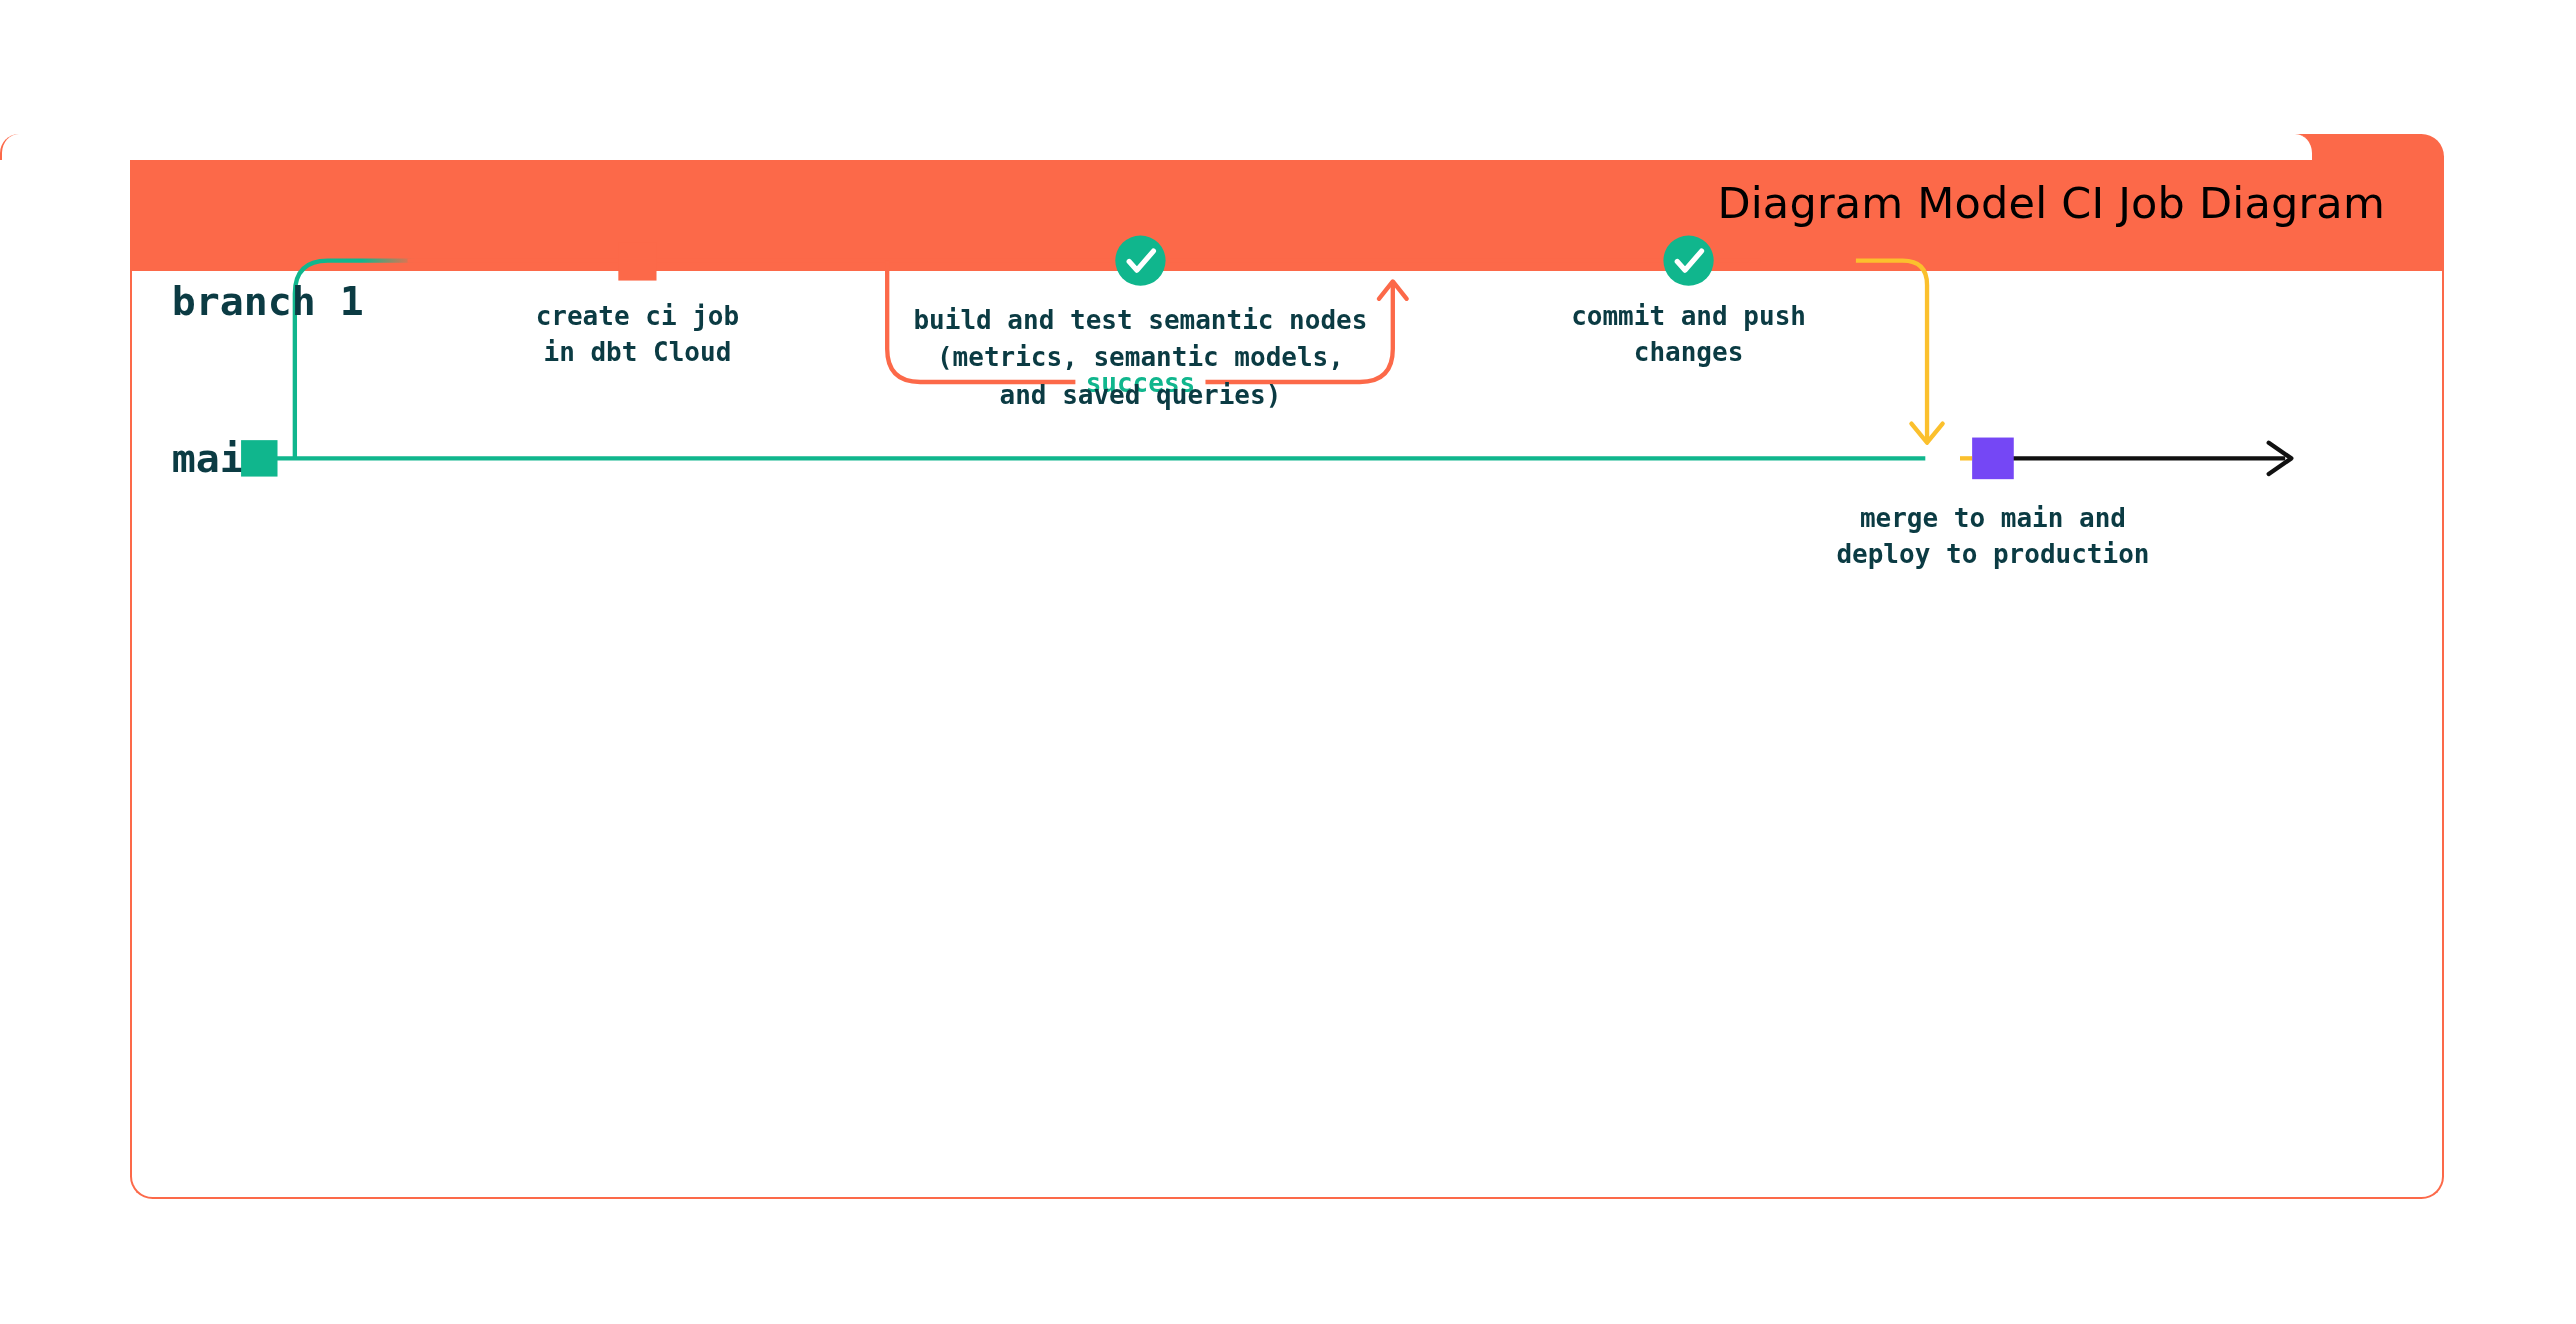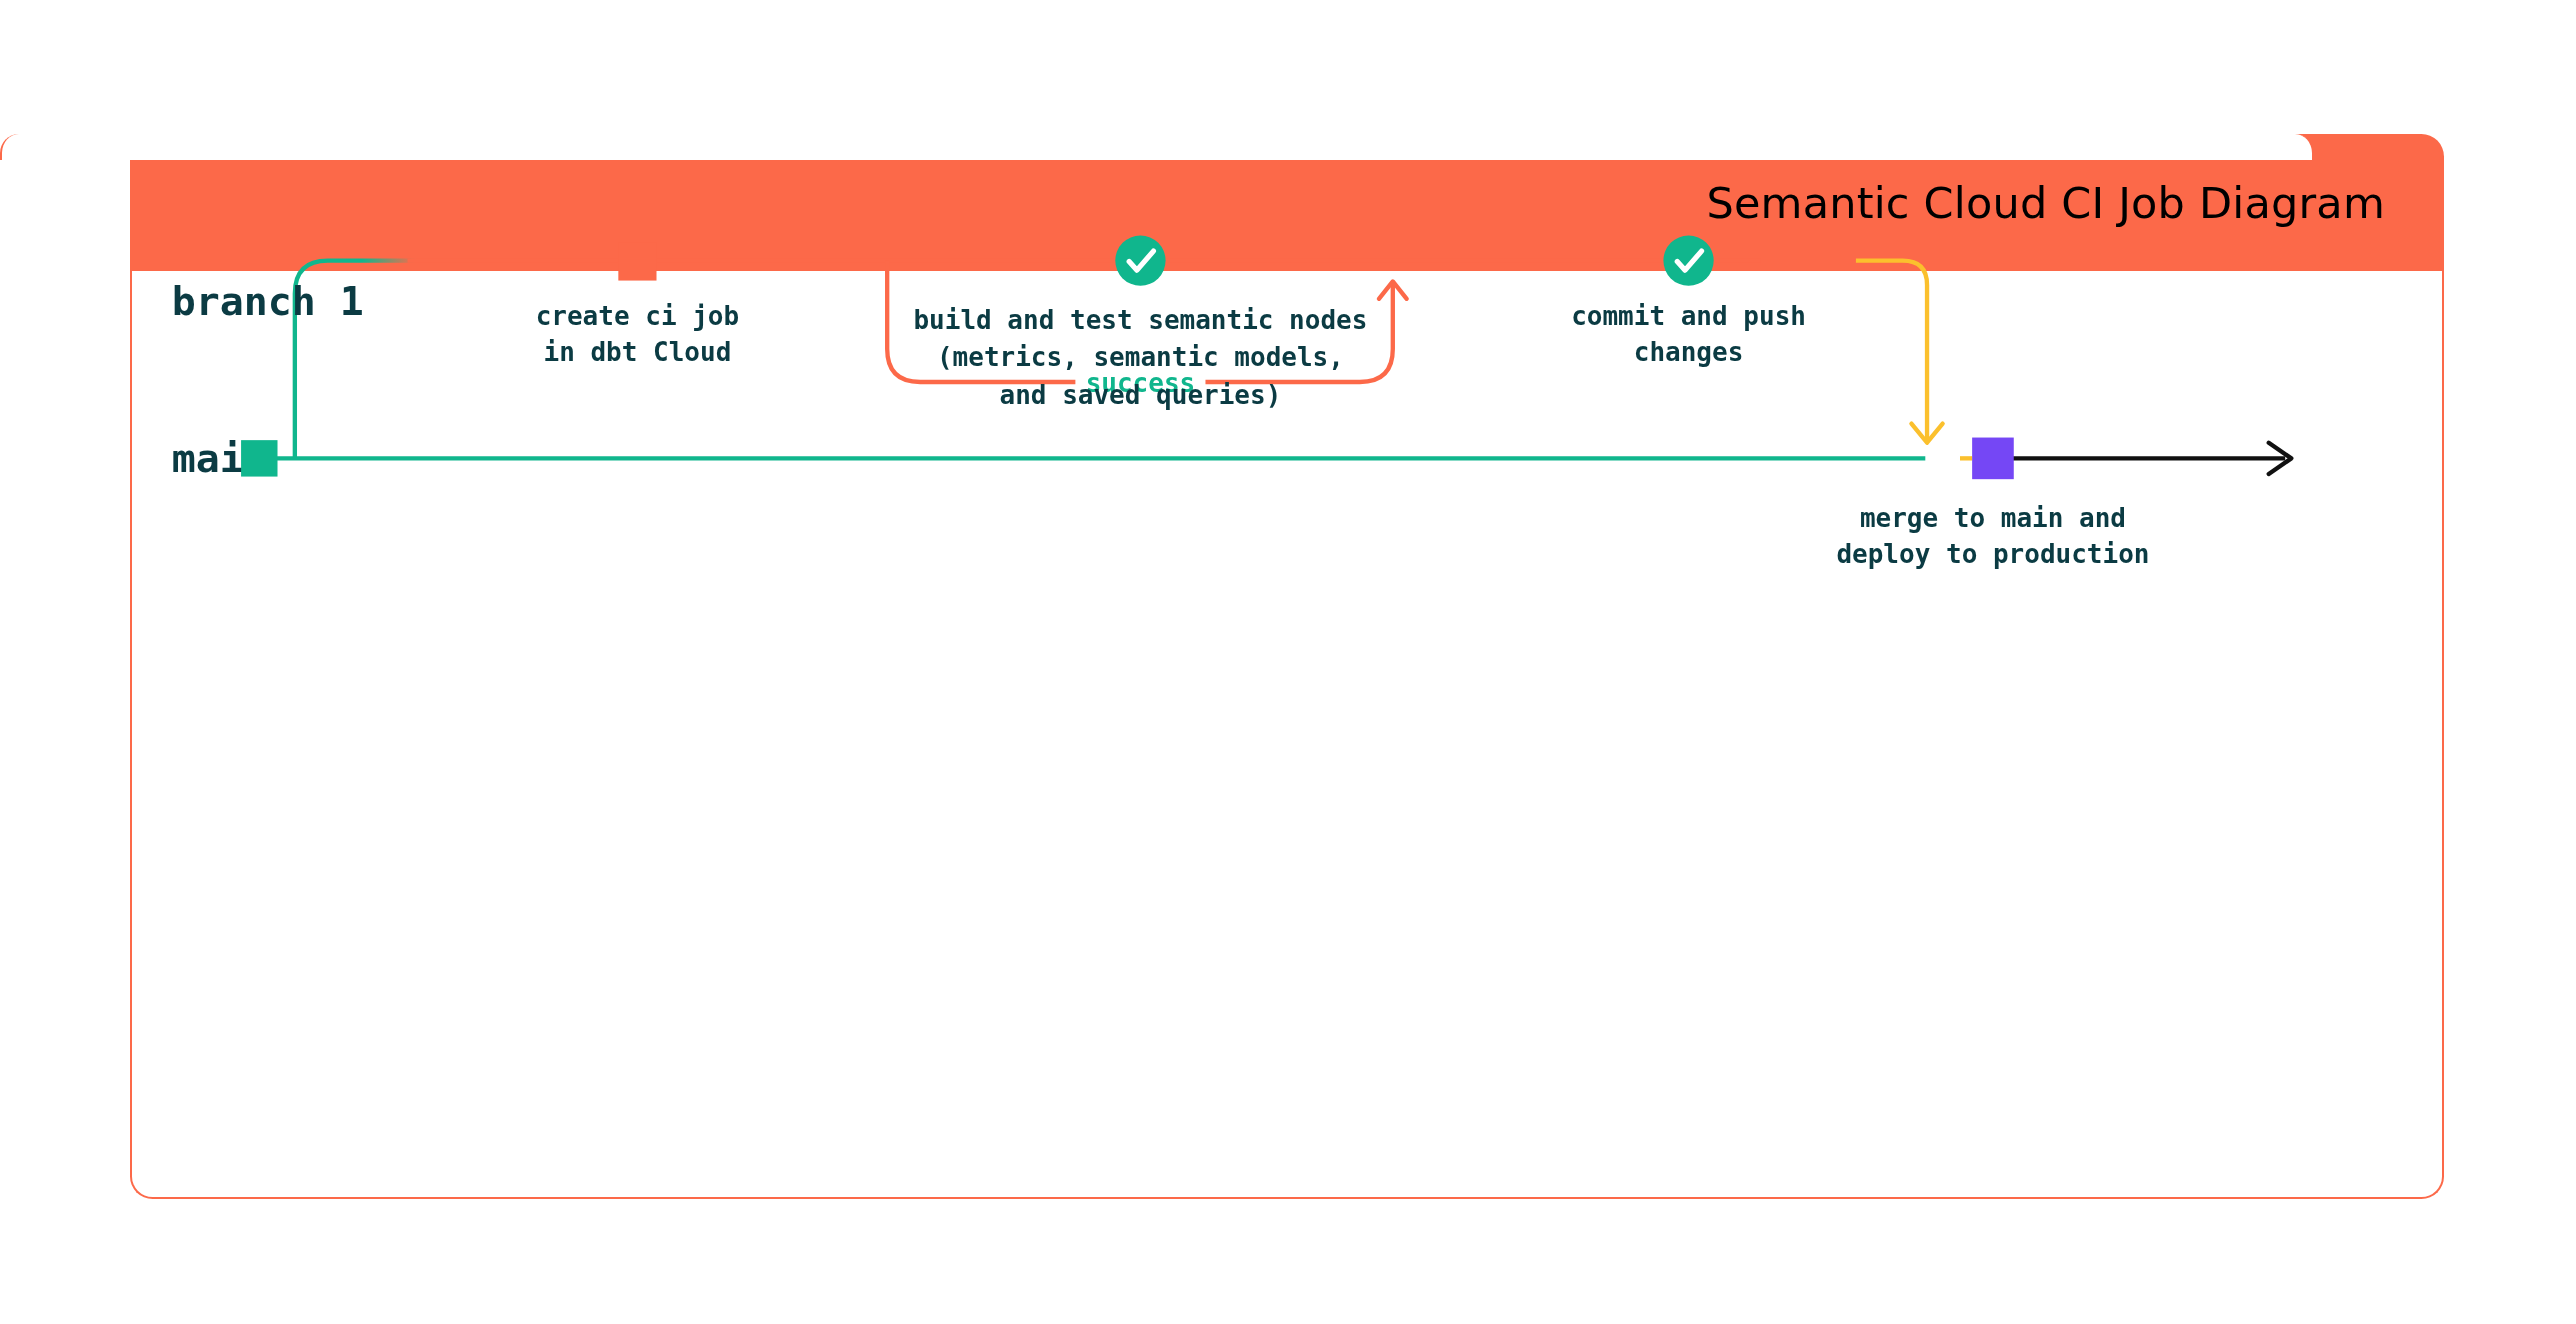--- a/index.html
+++ b/index.html
@@ -130,21 +130,21 @@
 
   <div class="card">
 
     <div class="card-header">
       <span class="logo">
         <svg width="73" height="73" viewBox="0 0 84 84" aria-hidden="true">
           <path d="M13.5 12.0 C9.0 7.5 15.0 1.5 19.5 6.0 L41.8 28.4 L64.2 6.0 C68.7 1.5 74.7 7.5 70.2 12.0 L47.8 34.4 L70.2 56.8 C74.7 61.3 68.7 67.3 64.2 62.8 L41.8 40.4 L19.5 62.8 C15.0 67.3 9.0 61.3 13.5 56.8 L35.9 34.4 Z" fill="#ffffff"></path>
           <path d="M41.8 29.0 L47.2 34.4 L41.8 39.8 L36.4 34.4 Z" fill="#FC6949"></path>
         </svg>
       </span>
-      <div class="card-title">Semantic Cloud CI Job Diagram</div>
+      <div class="card-title">Diagram Model CI Job Diagram</div>
     </div>
 
     <div class="card-body"></div>
   </div>
   <div class="card-body-topmask"></div>
 
   <svg id="diagram" viewBox="0 0 2668 1228">
 
     <defs>
       <linearGradient id="gradBranchOff" x1="0" y1="0" x2="1" y2="0">

